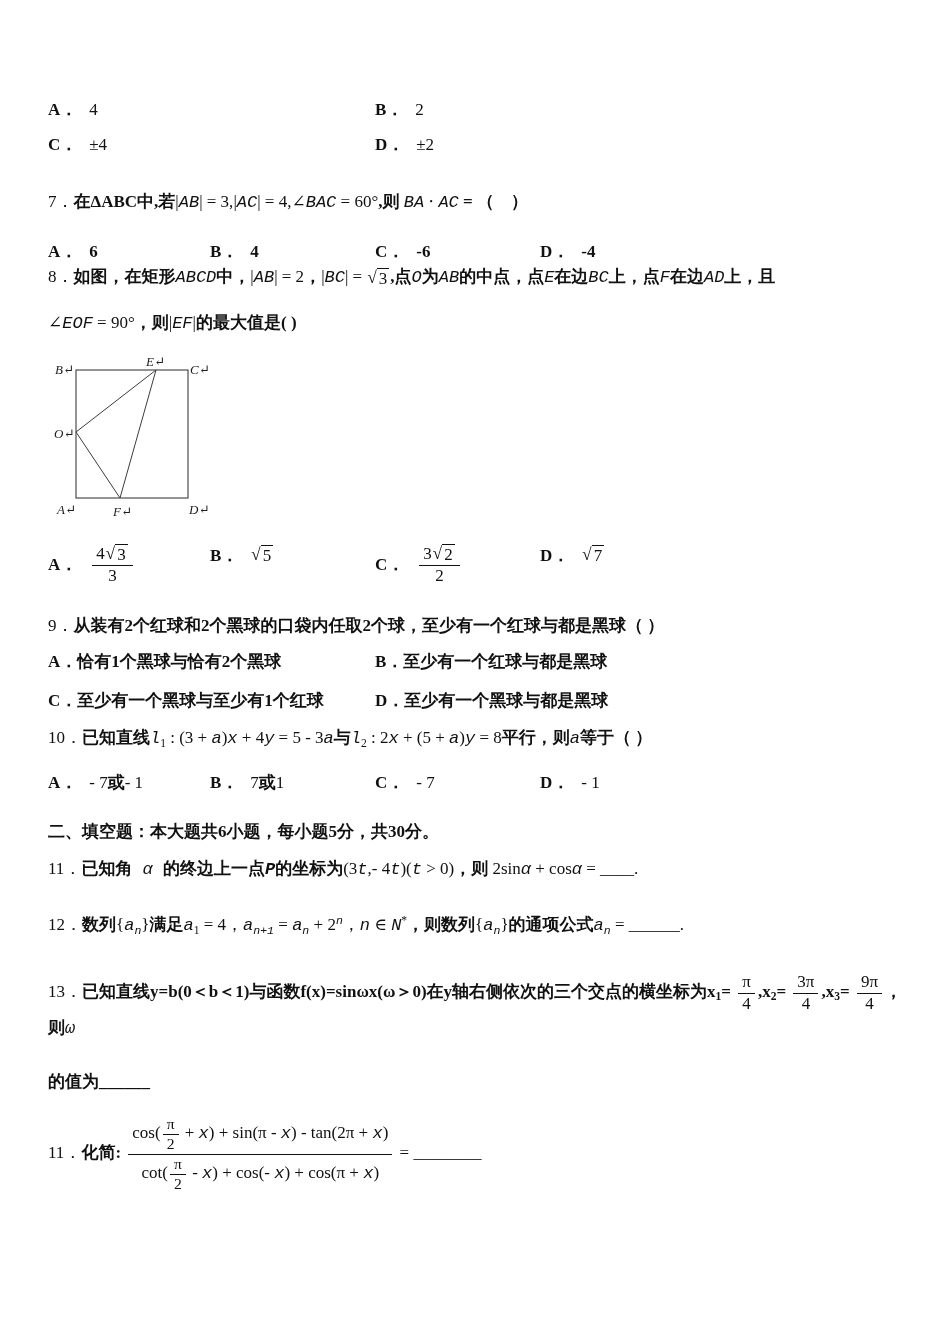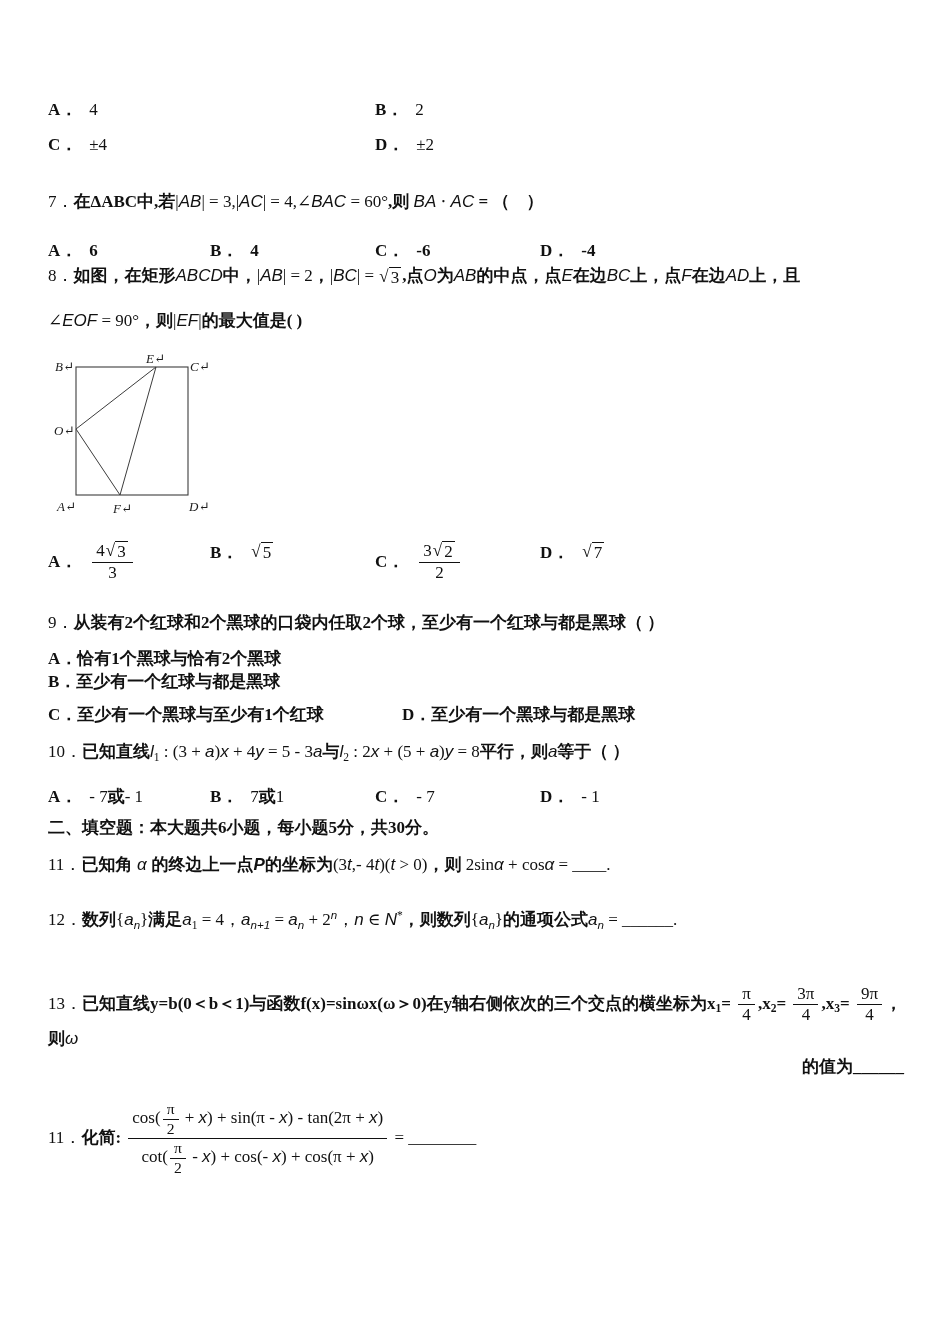--- a/index.html
+++ b/index.html
@@ -4,21 +4,21 @@
 <style>
   html,body{margin:0;padding:0;background:#ffffff;}
   .page{
     width:950px;min-height:1344px;box-sizing:border-box;
     padding:98px 46px 40px 48px;
     font-family:"Liberation Serif","DejaVu Serif",serif;
     font-size:17px;color:#111;background:#fff;
   }
   .qline{line-height:1.6;}
   .bd{font-weight:700;}
-  .it{font-style:italic;font-family:Liberation Sans, sans-serif;text-align:center;}
+  .it{font-style:italic;font-family:Liberation Mono, monospace;text-align:center;}
   .sb{font-size:0.68em;vertical-align:-0.32em;}
   .sp{font-size:0.68em;vertical-align:0.55em;}
   .frac{display:inline-flex;flex-direction:column;align-items:center;vertical-align:middle;margin:0 3px;line-height:1.2;}
   .fnum{border-bottom:1px solid #111;padding:0 4px;white-space:nowrap;}
   .fden{padding:0 4px;white-space:nowrap;}
   .frac .frac{font-size:0.92em;margin:0 2px;}
   .sqrt{display:inline-flex;align-items:flex-start;vertical-align:middle;margin:0 1px;}
   .rsign{line-height:1.15;}
   .rad{border-top:1px solid #111;line-height:1.15;padding:0 2px;}
   .opt-row{display:flex;align-items:flex-start;}
@@ -133,29 +133,29 @@
     <div class="optc c4">
       <span class="olabel">D．</span>
       <span class="oval"><span class="sqrt">
             <span class="rsign">√</span>
             <span class="rad"><span>7</span></span>
           </span></span>
     </div>
   </div>
 
   <div class="qline" style="margin-top:26px;"><span>9．</span><span class="bd">从装有2个红球和2个黑球的口袋内任取2个球，至少有一个红球与都是黑球（ ）</span></div>
-  <div class="opt-row" style="margin-top:10px;flex-direction:column;">
+  <div class="opt-row" style="margin-top:10px;">
     <div class="opt w1">
       <span class="optext bd">A．恰有1个黑球与恰有2个黑球</span>
     </div>
     <div class="opt w2">
       <span class="optext bd">B．至少有一个红球与都是黑球</span>
     </div>
   </div>
-  <div class="opt-row" style="margin-top:10px;gap:27px;">
+  <div class="opt-row" style="margin-top:16px;">
     <div class="opt w1">
       <span class="optext bd">C．至少有一个黑球与至少有1个红球</span>
     </div>
     <div class="opt w2">
       <span class="optext bd">D．至少有一个黑球与都是黑球</span>
     </div>
   </div>
 
   <div class="qline" style="margin-top:12px;"><span>10．</span><span class="bd">已知直线</span><span class="it">l</span><span class="sb">1</span><span> : (3 + </span><span class="it">a</span><span>)</span><span class="it">x</span><span> + 4</span><span class="it">y</span><span> = 5 - 3</span><span class="it">a</span><span class="bd">与</span><span class="it">l</span><span class="sb">2</span><span> : 2</span><span class="it">x</span><span> + (5 + </span><span class="it">a</span><span>)</span><span class="it">y</span><span> = 8</span><span class="bd">平行，则</span><span class="it">a</span><span class="bd">等于（ ）</span></div>
   <div class="opt-row" style="margin-top:18px;">
@@ -170,37 +170,37 @@
     <div class="opt c3">
       <span class="olabel">C．</span>
       <span class="oval"><span>- 7</span></span>
     </div>
     <div class="opt c4">
       <span class="olabel">D．</span>
       <span class="oval"><span>- 1</span></span>
     </div>
   </div>
 
-  <div class="qline bd" style="margin-top:6px;">二、填空题：本大题共6小题，每小题5分，共30分。</div>
+  <div class="qline bd" style="margin-top:24px;">二、填空题：本大题共6小题，每小题5分，共30分。</div>
 
   <div class="qline" style="margin-top:10px;"><span>11．</span><span class="bd">已知角</span><span class="it"> α </span><span class="bd">的终边上一点</span><span class="it bd">P</span><span class="bd">的坐标为</span><span>(3</span><span class="it">t</span><span>,- 4</span><span class="it">t</span><span>)(</span><span class="it">t</span><span> &gt; 0)</span><span class="bd">，则</span><span> 2sin</span><span class="it">α</span><span> + cos</span><span class="it">α</span><span> = </span><span>____.</span></div>
 
   <div class="qline" style="margin-top:28px;"><span>12．</span><span class="bd">数列</span><span>{</span><span class="it">a</span><span class="it sb">n</span><span>}</span><span class="bd">满足</span><span class="it">a</span><span class="sb">1</span><span> = 4</span><span>，</span><span class="it">a</span><span class="it sb">n+1</span><span> = </span><span class="it">a</span><span class="it sb">n</span><span> + 2</span><span class="it sp">n</span><span>，</span><span class="it">n</span><span> ∈ </span><span class="it">N</span><span class="sp">*</span><span class="bd">，则数列</span><span>{</span><span class="it">a</span><span class="it sb">n</span><span>}</span><span class="bd">的通项公式</span><span class="it">a</span><span class="it sb">n</span><span> = </span><span>______.</span></div>
 
-  <div class="qline" style="margin-top:48px;"><span>13．</span><span class="bd">已知直线</span><span class="bd">y=b(0＜b＜1)</span><span class="bd">与函数</span><span class="bd">f(x)=sinωx(ω＞0)</span><span class="bd">在</span><span class="bd">y</span><span class="bd">轴右侧依次的三个交点的横坐标为</span><span class="bd">x</span><span class="bd sb">1</span><span class="bd">= </span><span class="frac">
+  <div class="qline" style="margin-top:32px;"><span>13．</span><span class="bd">已知直线</span><span class="bd">y=b(0＜b＜1)</span><span class="bd">与函数</span><span class="bd">f(x)=sinωx(ω＞0)</span><span class="bd">在</span><span class="bd">y</span><span class="bd">轴右侧依次的三个交点的横坐标为</span><span class="bd">x</span><span class="bd sb">1</span><span class="bd">= </span><span class="frac">
         <span class="fnum"><span>π</span></span>
         <span class="fden"><span>4</span></span>
       </span><span class="bd">,</span><span class="bd">x</span><span class="bd sb">2</span><span class="bd">= </span><span class="frac">
         <span class="fnum"><span>3π</span></span>
         <span class="fden"><span>4</span></span>
       </span><span class="bd">,</span><span class="bd">x</span><span class="bd sb">3</span><span class="bd">= </span><span class="frac">
         <span class="fnum"><span>9π</span></span>
         <span class="fden"><span>4</span></span>
       </span><span class="bd">，则</span><span class="it">ω</span></div>
-  <div class="qline" style="text-align:right;"><span class="bd">的值为______</span></div>
+  <div class="qline" style="margin-top:26px;"><span class="bd">的值为______</span></div>
 
   <div class="qline" style="margin-top:20px;"><span>11．</span><span class="bd">化简:</span><span>  </span><span class="frac">
         <span class="fnum"><span>cos(</span><span class="frac">
             <span class="fnum"><span>π</span></span>
             <span class="fden"><span>2</span></span>
           </span><span> + </span><span class="it">x</span><span>) + sin(π - </span><span class="it">x</span><span>) - tan(2π + </span><span class="it">x</span><span>)</span></span>
         <span class="fden"><span>cot(</span><span class="frac">
             <span class="fnum"><span>π</span></span>
             <span class="fden"><span>2</span></span>
           </span><span> - </span><span class="it">x</span><span>) + cos(- </span><span class="it">x</span><span>) + cos(π + </span><span class="it">x</span><span>)</span></span>

